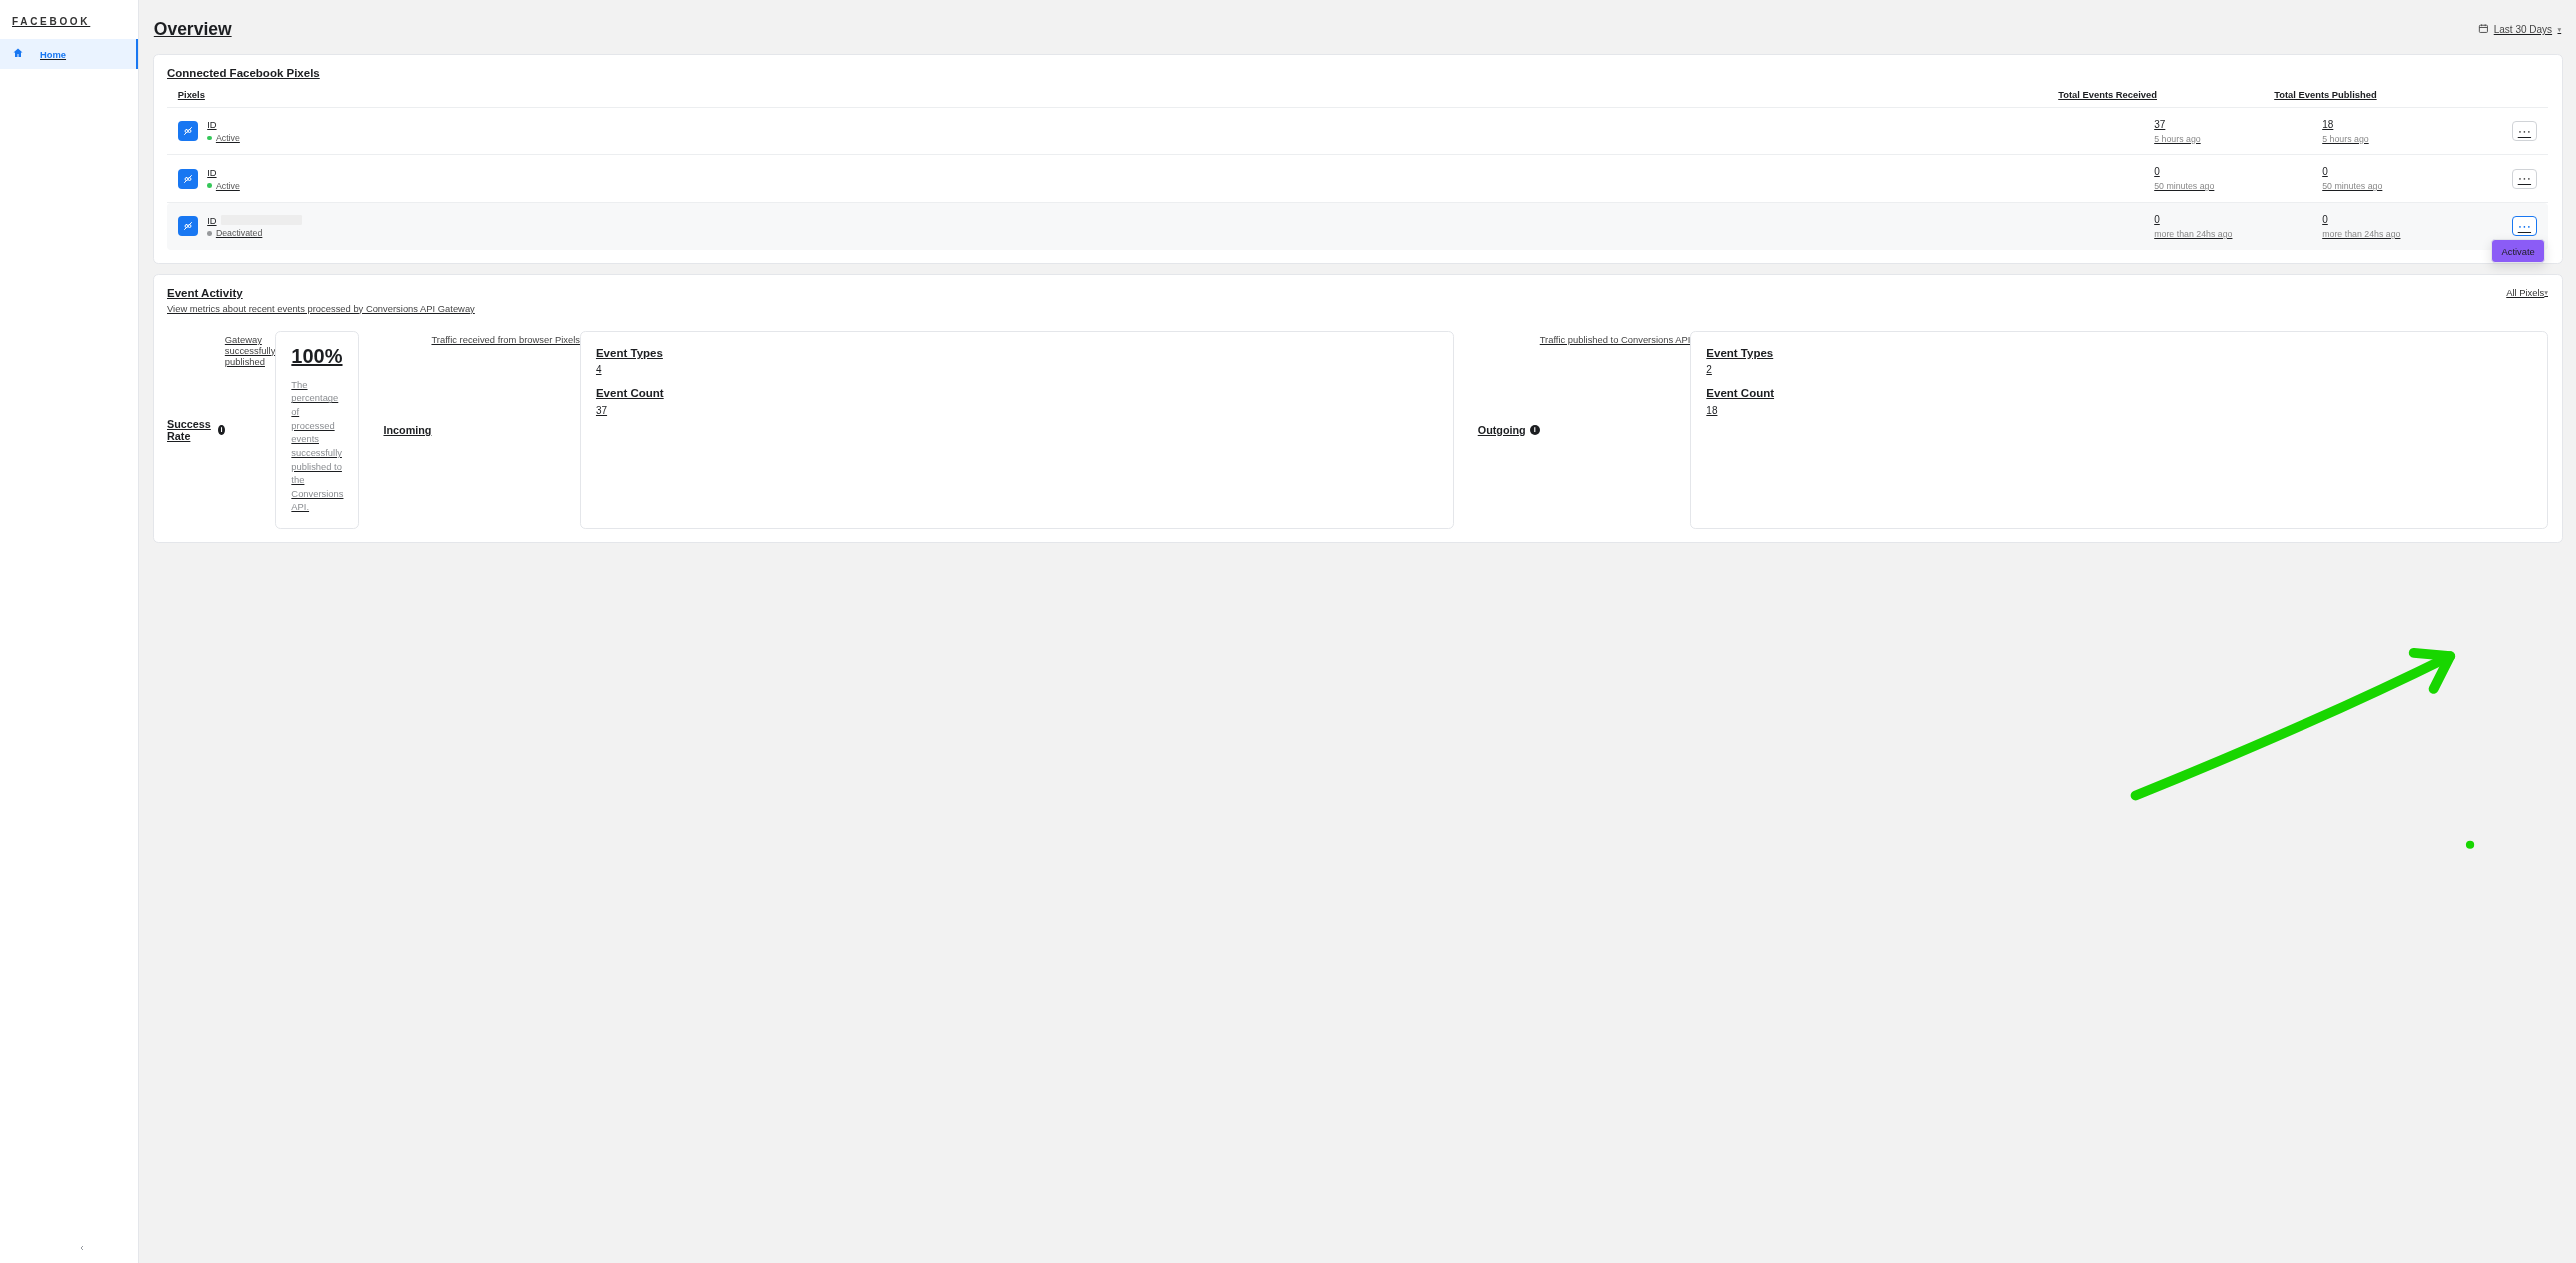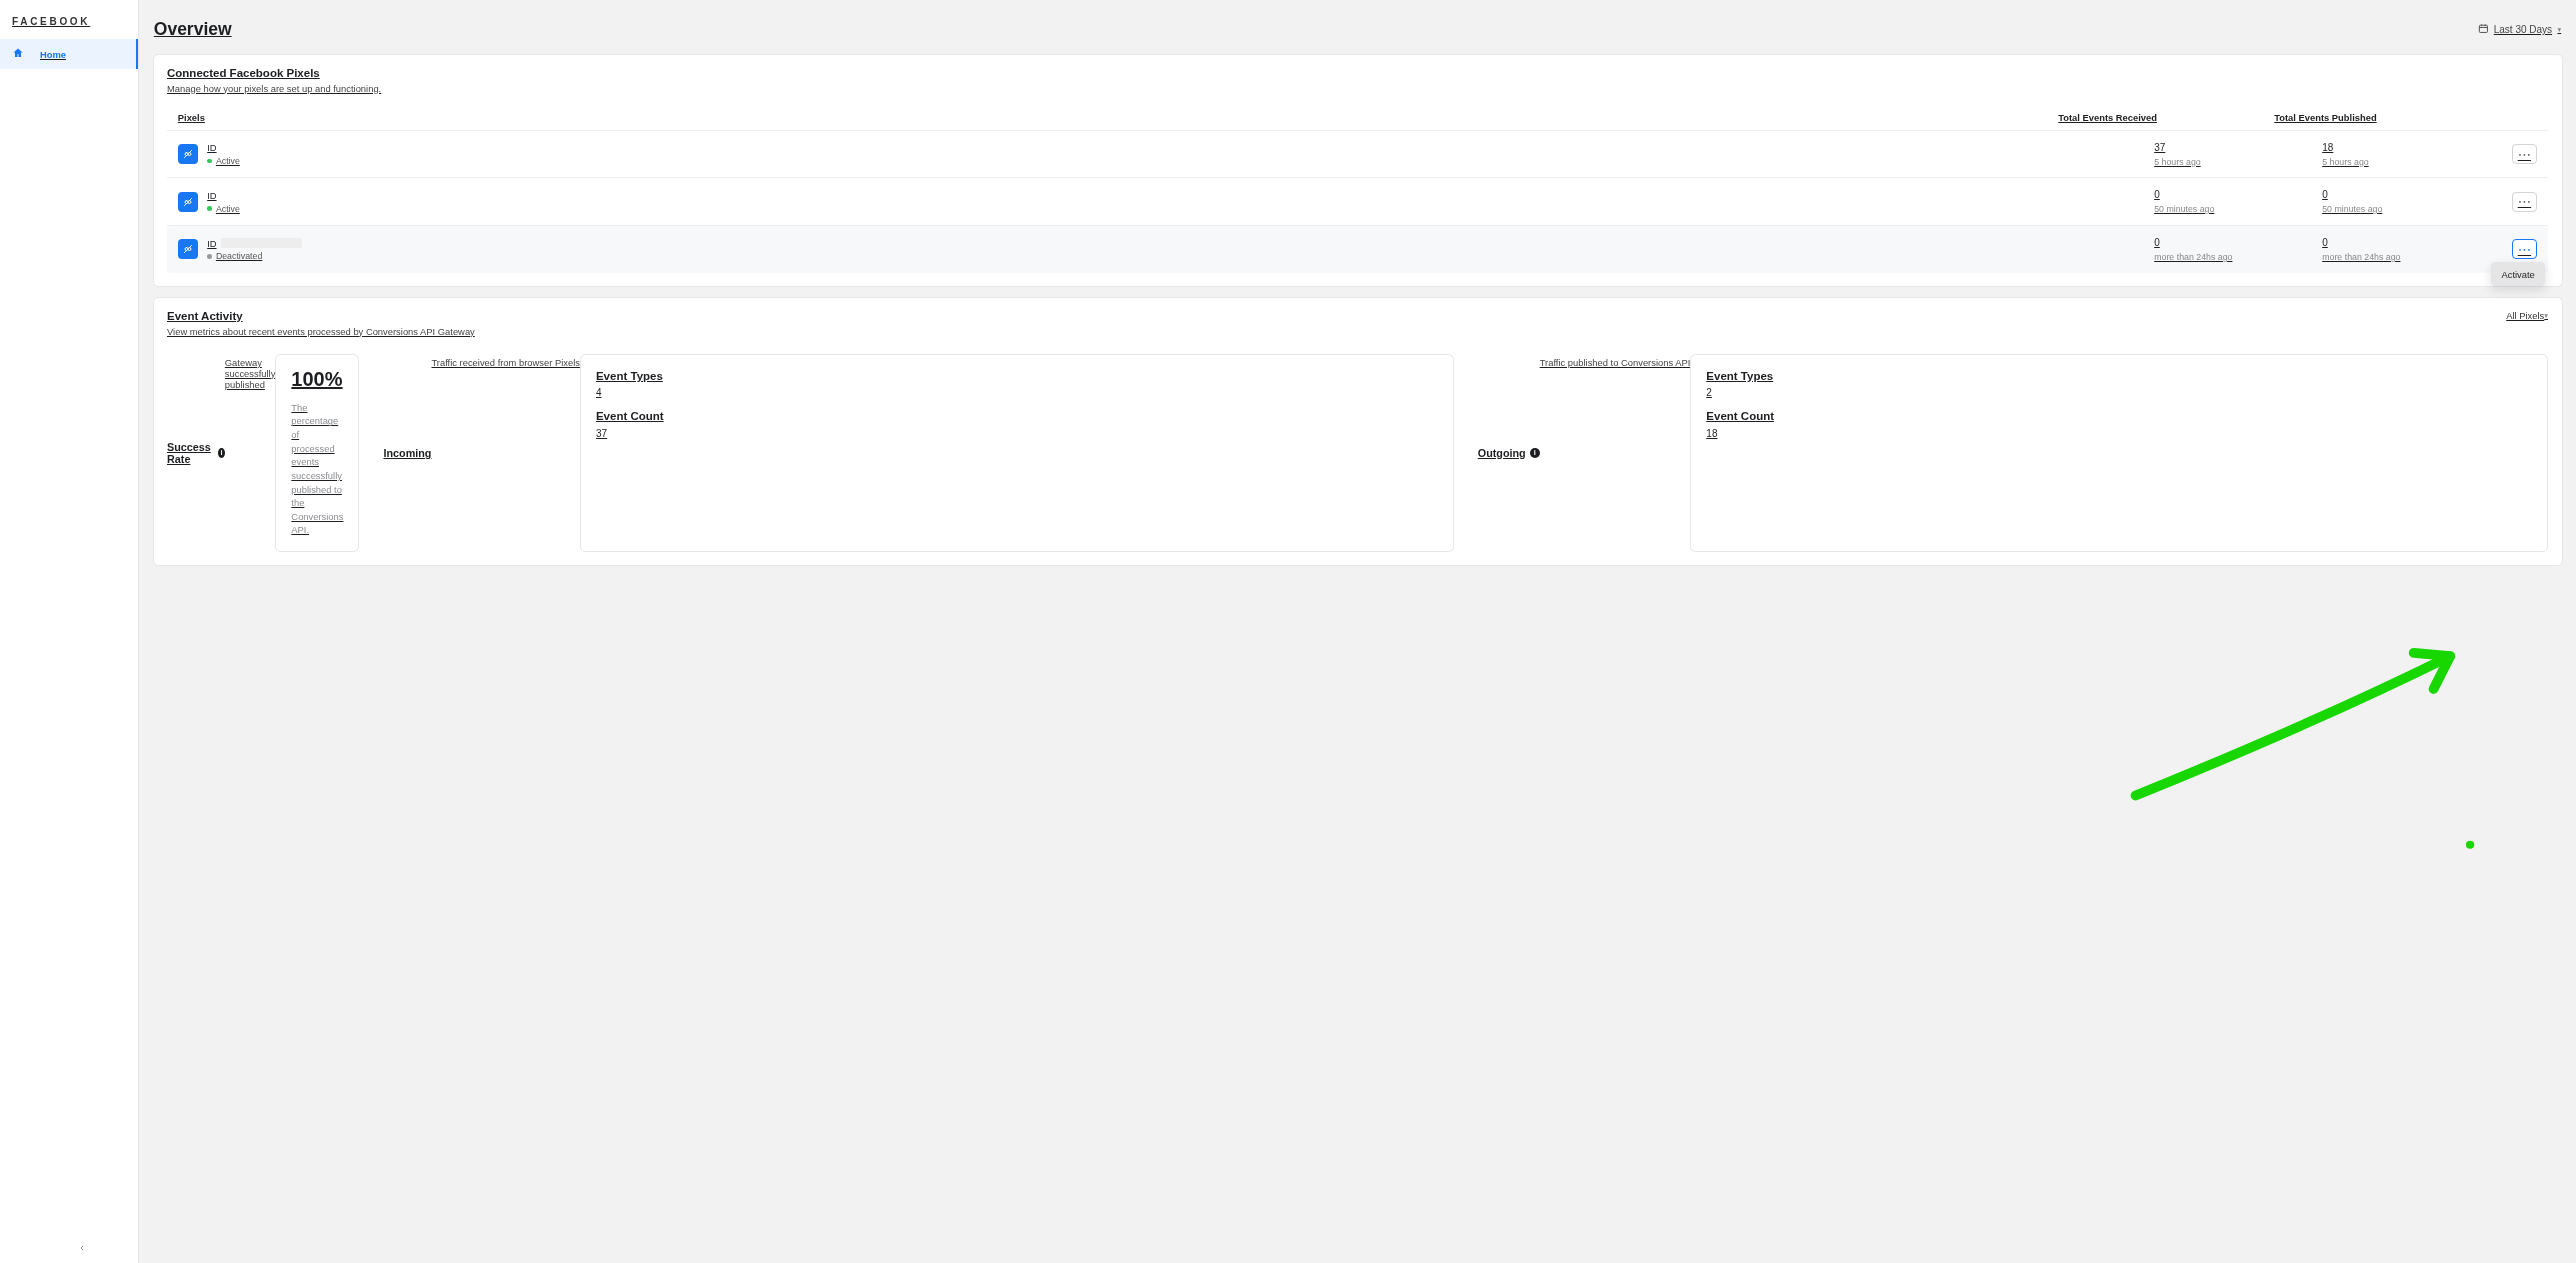--- a/index.html
+++ b/index.html
@@ -157,21 +157,21 @@
     color:#555;
     justify-self:end;
   }
   .more-btn.active { border-color:#1877f2; color:#1877f2; }
   
   .dropdown-wrap { position: relative; justify-self:end; }
   .dropdown {
     position: absolute;
     top: 23px;
     right: -8px;
-    background:#e5e5e5;
+    background:#8b5cf6;
     border:0.7px solid #e2e4e8;
     box-shadow: 0 4px 10.8px rgba(0,0,0,0.12);
     border-radius:4px;
     padding: 5.4px 9.4px;
     font-size:9.4px;
     white-space:nowrap;
     cursor:pointer;
     z-index: 50;
   }
   
@@ -250,21 +250,20 @@
               <line x1="16" y1="3" x2="16" y2="7"></line>
             </svg>
         </span>
         <span>Last 30 Days</span>
         <span class="chev">▾</span>
       </div>
     </div>
 
     <section class="card">
       <div class="card-title">Connected Facebook Pixels</div>
-      <div class="card-sub">Manage how your pixels are set up and functioning.</div>
 
       <div class="ptable">
         <div class="thead">
           <div>Pixels</div>
           <div>Total Events Received</div>
           <div>Total Events Published</div>
           <div></div>
         </div>
 
         <div class="prow">

